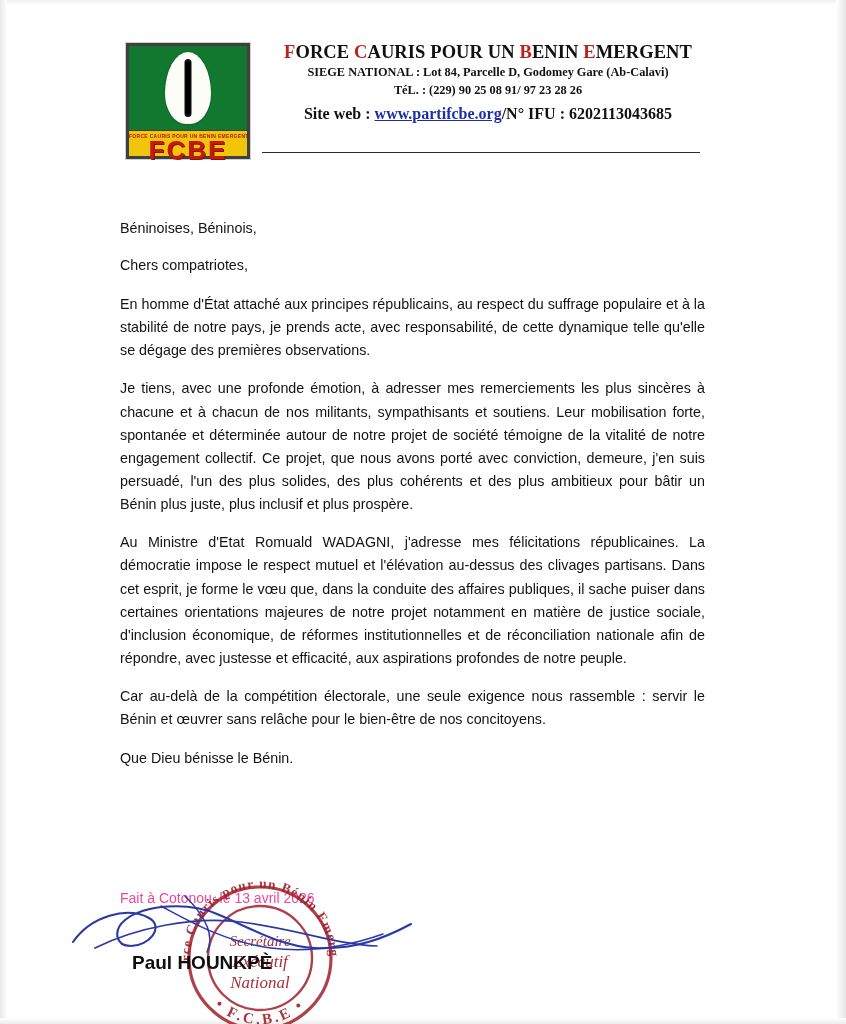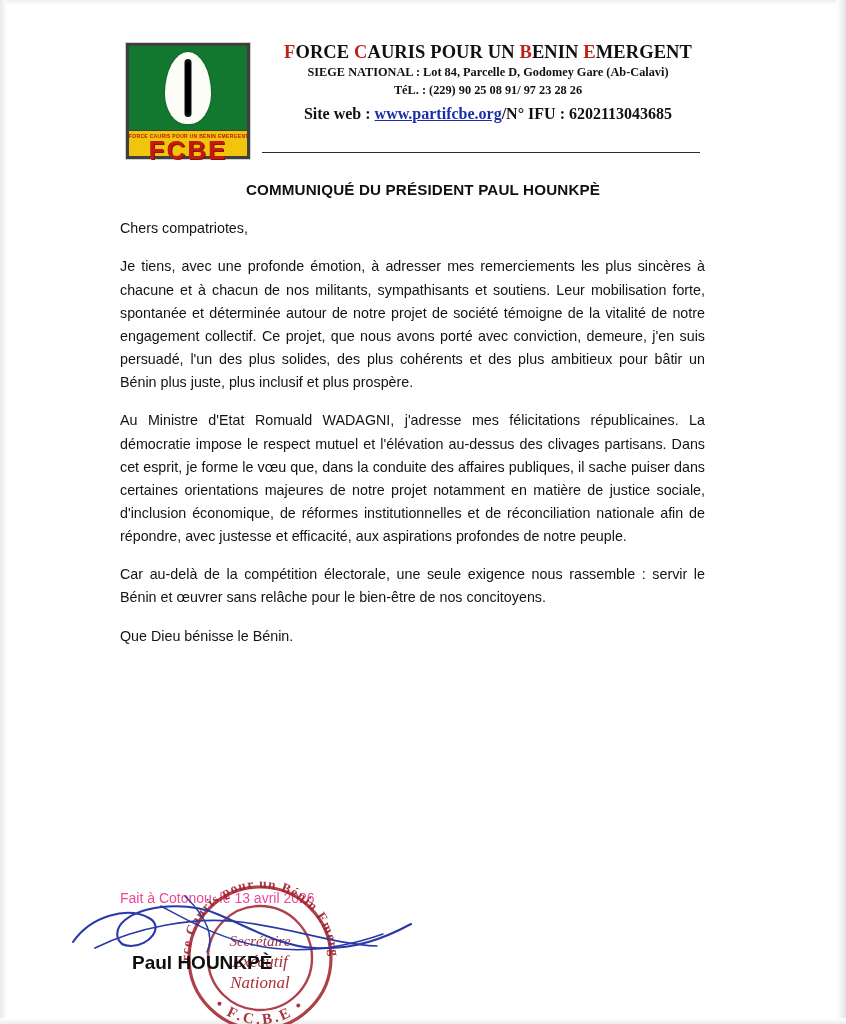--- a/index.html
+++ b/index.html
@@ -290,25 +290,26 @@
         <div class="contact-line">SIEGE NATIONAL : Lot 84, Parcelle D, Godomey Gare (Ab-Calavi)</div>
         <div class="contact-line">TéL. : (229) 90 25 08 91/ 97 23 28 26</div>
         <div class="contact-line web">
           <span>Site web : </span><a class="weblink" href="#">www.partifcbe.org</a><span>/N° IFU : 6202113043685</span>
         </div>
       </div>
     </div>
 
     <div class="rule"></div>
 
-    <div class="doc-title">COMMUNIQUÉ DU PRÉSIDENT PAUL HOUNKPÈ</div>
 
     <div class="body-block">
+      <div class="salutation">Béninoises, Béninois,</div>
       <div class="salutation">Chers compatriotes,</div>
 
+      <p class="para">En homme d'État attaché aux principes républicains, au respect du suffrage populaire et à la stabilité de notre pays, je prends acte, avec responsabilité, de cette dynamique telle qu'elle se dégage des premières observations.</p>
       <p class="para">Je tiens, avec une profonde émotion, à adresser mes remerciements les plus sincères à chacune et à chacun de nos militants, sympathisants et soutiens. Leur mobilisation forte, spontanée et déterminée autour de notre projet de société témoigne de la vitalité de notre engagement collectif. Ce projet, que nous avons porté avec conviction, demeure, j'en suis persuadé, l'un des plus solides, des plus cohérents et des plus ambitieux pour bâtir un Bénin plus juste, plus inclusif et plus prospère.</p>
       <p class="para">Au Ministre d'Etat Romuald WADAGNI, j'adresse mes félicitations républicaines. La démocratie impose le respect mutuel et l'élévation au-dessus des clivages partisans. Dans cet esprit, je forme le vœu que, dans la conduite des affaires publiques, il sache puiser dans certaines orientations majeures de notre projet notamment en matière de justice sociale, d'inclusion économique, de réformes institutionnelles et de réconciliation nationale afin de répondre, avec justesse et efficacité, aux aspirations profondes de notre peuple.</p>
       <p class="para">Car au-delà de la compétition électorale, une seule exigence nous rassemble : servir le Bénin et œuvrer sans relâche pour le bien-être de nos concitoyens.</p>
       <p class="para closing">Que Dieu bénisse le Bénin.</p>
     </div>
 
     <div class="sig-block">
 
       <div class="date-line">Fait à Cotonou, le 13 avril 2026</div>
 

